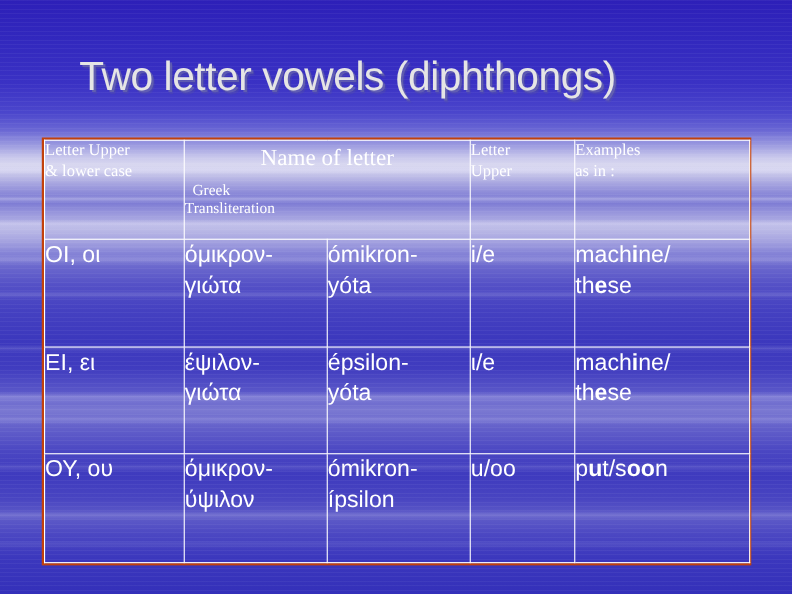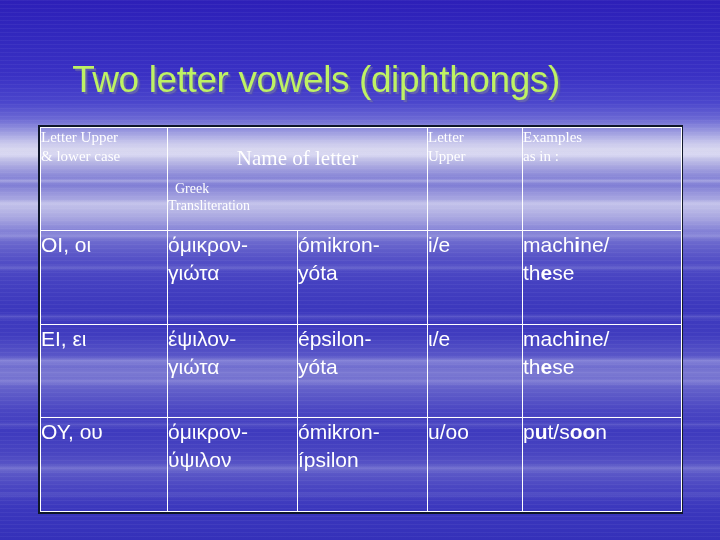--- a/index.html
+++ b/index.html
@@ -94,36 +94,35 @@
   #title {
     position: absolute;
     left: 0;
     top: 48px;
     width: 632px;
     text-align: center;
     font-family: "Liberation Sans", sans-serif;
     font-size: 37px;
     line-height: 44px;
     letter-spacing: -0.4px;
-    color: #bef264;
+    color: #e5e5e5;
     white-space: nowrap;
     text-shadow:
       2px 2px 0 rgba(120,120,170,0.55),
       3px 3px 1px rgba(90,90,150,0.30);
-    margin-top: 10px;
   }
 
   
   #vowel-table {
     position: absolute;
     left: 38px;
     top: 125px;
     width: 645px;
     height: 389px;
-    border: 2px solid #0f172a;
+    border: 2px solid #c2410c;
     box-sizing: border-box;
   }
   .tbl {
     width: 100%;
     height: 100%;
     border-collapse: collapse;
     table-layout: fixed;
   }
   .tbl td {
     border: 1px solid #ffffff;
@@ -144,21 +143,21 @@
     font-family: "Liberation Serif", serif;
     font-size: 15px;
     line-height: 19px;
     padding: 10px 0 0 7px;
   }
   .hdr-big {
     font-family: "Liberation Serif", serif;
     font-size: 21px;
     line-height: 24px;
     text-align: center;
-    padding-top: 18px;
+    padding-top: 3px;
   }
   .hdr-sub-row {
     display: flex;
     font-family: "Liberation Serif", serif;
     font-size: 14px;
     line-height: 17px;
     padding-top: 10px;
     flex-direction: column;
   }
   .hdr-sub-greek { width: 125px; padding-left: 7px; box-sizing: border-box; }

